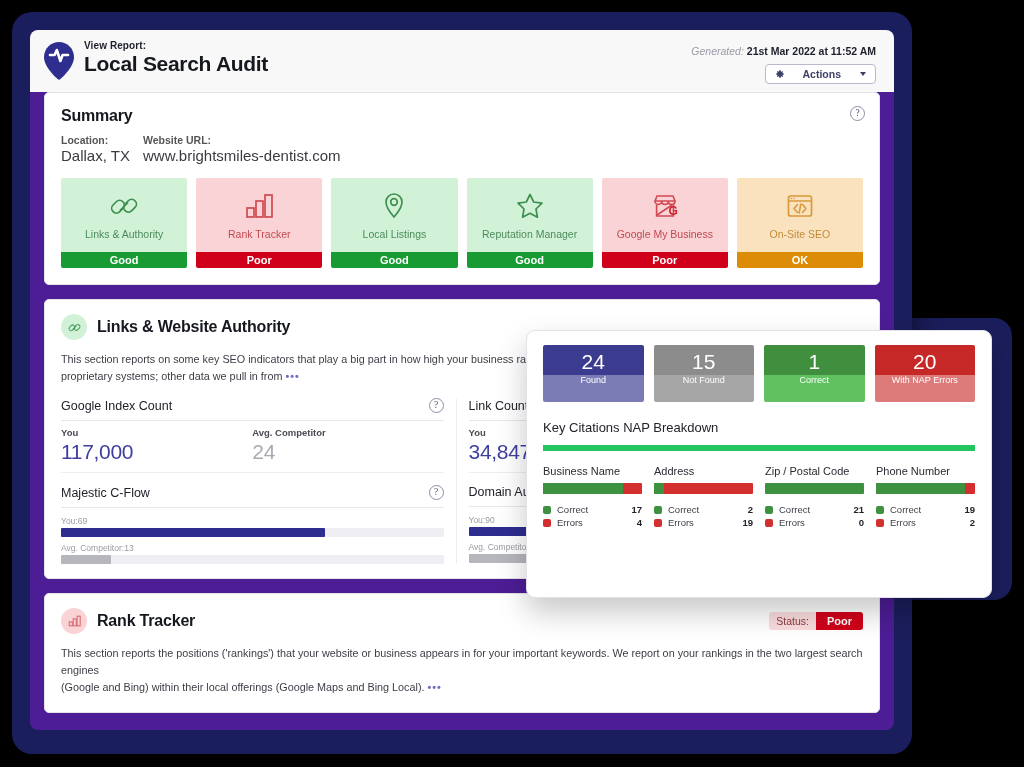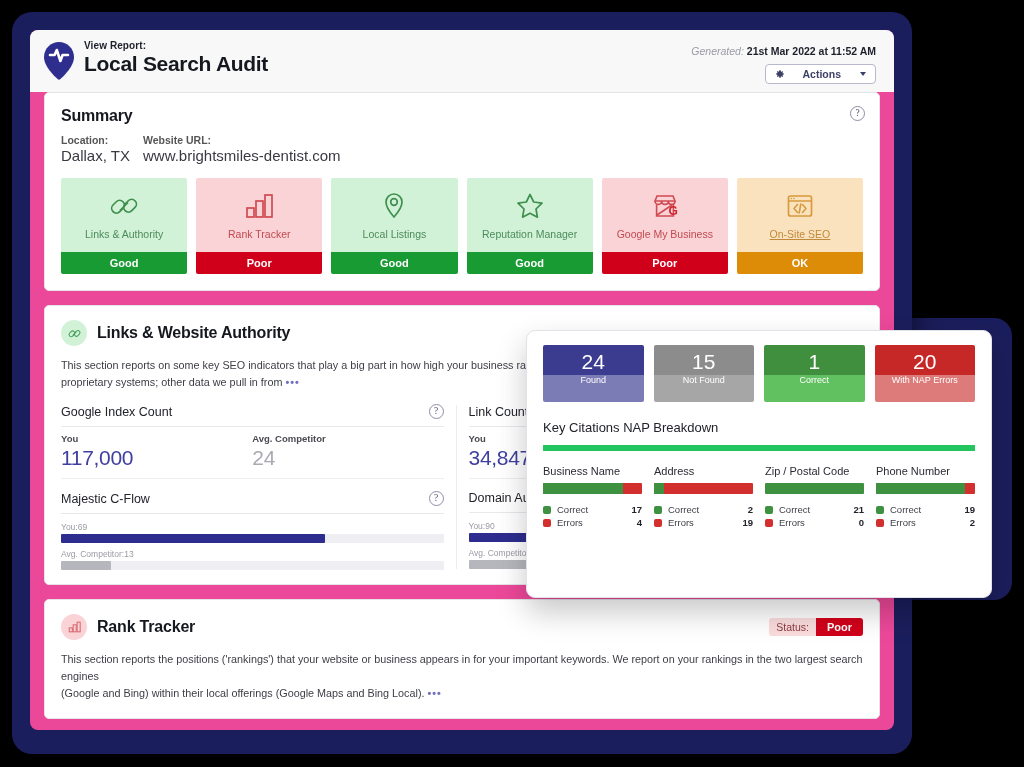--- a/index.html
+++ b/index.html
@@ -24,21 +24,21 @@
     width: 900px; height: 742px;
     background: #1b1e5c;
     border-radius: 20px;
     box-shadow: 0 12px 28px rgba(0,0,0,.55);
   }
 
   
   .report {
     position: absolute; left: 30px; top: 30px;
     width: 864px; height: 700px;
-    background: #ec4899;
+    background: #4c1d95;
     border-radius: 8px;
     overflow: hidden;
   }
 
   
   .rep-header {
     height: 62px; padding: 10px 18px 0 14px;
     display: flex; align-items: flex-start; justify-content: space-between;
     background: #f8f8f9;
   }
@@ -91,31 +91,31 @@
 
   .tiles { display: flex; gap: 9px; margin-top: 14px; }
   .tile { flex: 1; border-radius: 2px; overflow: hidden; }
   .tile-body {
     height: 74px; display: flex; flex-direction: column;
     align-items: center; justify-content: center; gap: 6px;
   }
   .tile-body svg { display: block; }
   .tile-label { font-size: 10.5px; }
   .tile-status {
-    height: 22px; display: flex; align-items: center; justify-content: center;
+    height: 16px; display: flex; align-items: center; justify-content: center;
     color: #fff; font-size: 11px; font-weight: bold;
   }
   .t-green .tile-body { background: #d2f2d8; }
   .t-green .tile-label { color: #4c8b5a; }
   .t-green .tile-status { background: #199b34; }
   .t-red .tile-body { background: #f9d3d5; }
   .t-red .tile-label { color: #c24a52; }
   .t-red .tile-status { background: #d1001a; }
   .t-orange .tile-body { background: #fbe2bf; }
-  .t-orange .tile-label { color: #c08a3a; text-decoration: underline; }
+  .t-orange .tile-label { color: #c08a3a; }
   .t-orange .tile-status { background: #dd8c08; }
 
   
   .sect { padding: 14px 16px 10px 16px; position: relative; }
   .sect-head { display: flex; align-items: center; gap: 10px; }
   .sect-badge {
     width: 26px; height: 26px; border-radius: 50%;
     display: flex; align-items: center; justify-content: center; flex: none;
   }
   .badge-green { background: #d2f2d8; }

